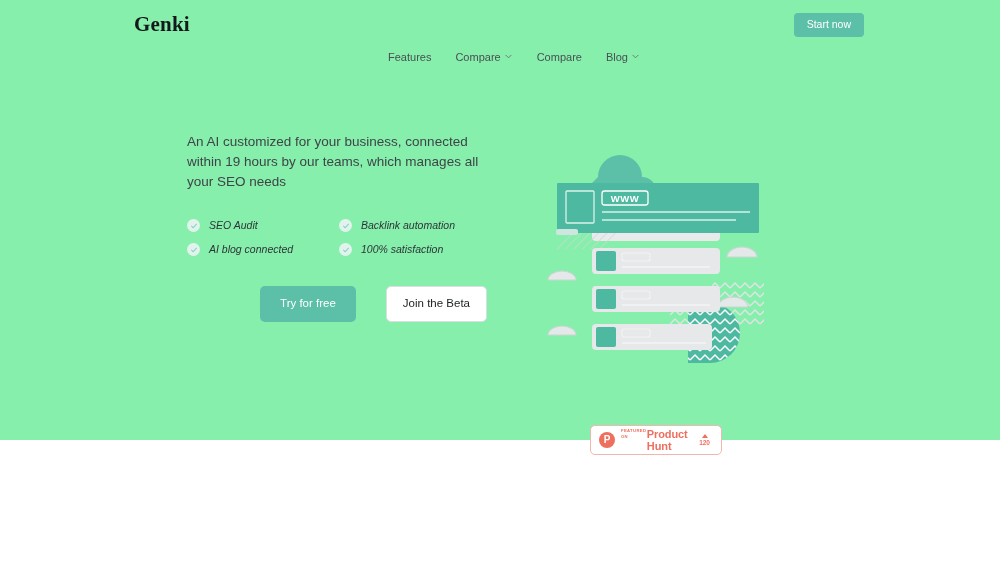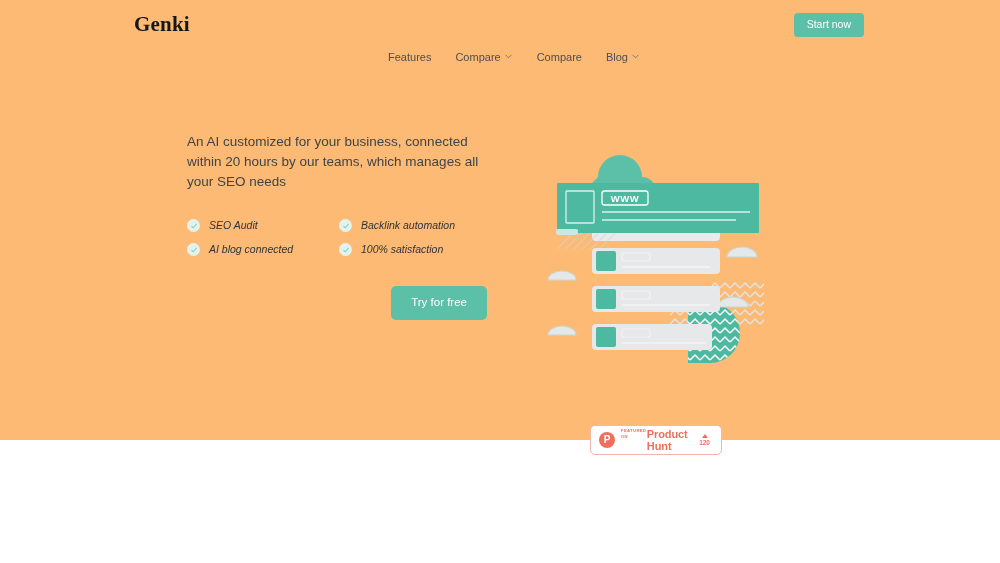--- a/index.html
+++ b/index.html
@@ -10,21 +10,21 @@
     overflow: hidden;
     background: #ffffff;
     font-family: "Liberation Sans", sans-serif;
     -webkit-font-smoothing: antialiased;
   }
 
   .page {
     position: relative;
     width: 1000px;
     height: 440px;
-    background: #fdba74;
+    background: #86efac;
   }
 
   
   .header {
     position: absolute;
     top: 0; left: 0;
     width: 1000px;
     height: 48px;
     display: flex;
     align-items: center;
@@ -301,21 +301,21 @@
       </div>
 
     </div>
 
     <button class="start-now">Start now</button>
   </div>
 
   <div class="hero-left">
 
 
-    <p class="subhead">An AI customized for your business, connected within 20 hours by our teams, which manages all your SEO needs</p>
+    <p class="subhead">An AI customized for your business, connected within 19 hours by our teams, which manages all your SEO needs</p>
 
     <div class="features">
 
       <div class="feature">
         <span class="check-icon">
           <svg width="8" height="8" viewBox="0 0 10 10">
               <path d="M2 5.2 L4 7.2 L8 2.8" stroke="#8dd3c0" stroke-width="1.4" fill="none" stroke-linecap="round" stroke-linejoin="round"></path>
             </svg>
         </span>
         <span class="feature-label">SEO Audit</span>
@@ -345,20 +345,21 @@
               <path d="M2 5.2 L4 7.2 L8 2.8" stroke="#8dd3c0" stroke-width="1.4" fill="none" stroke-linecap="round" stroke-linejoin="round"></path>
             </svg>
         </span>
         <span class="feature-label">100% satisfaction</span>
       </div>
 
     </div>
 
     <div class="cta-row">
       <button class="btn-primary">Try for free</button>
+      <button class="btn-secondary">Join the Beta</button>
     </div>
 
   </div>
 
   <div class="illustration">
     <svg width="240" height="215" viewBox="0 0 240 215" xmlns="http://www.w3.org/2000/svg">
       <defs>
         <pattern id="hatch" width="6" height="6" patternUnits="userSpaceOnUse" patternTransform="rotate(45)">
           <line x1="0" y1="0" x2="0" y2="6" stroke="#cfd6d6" stroke-width="1.6"></line>
         </pattern>

